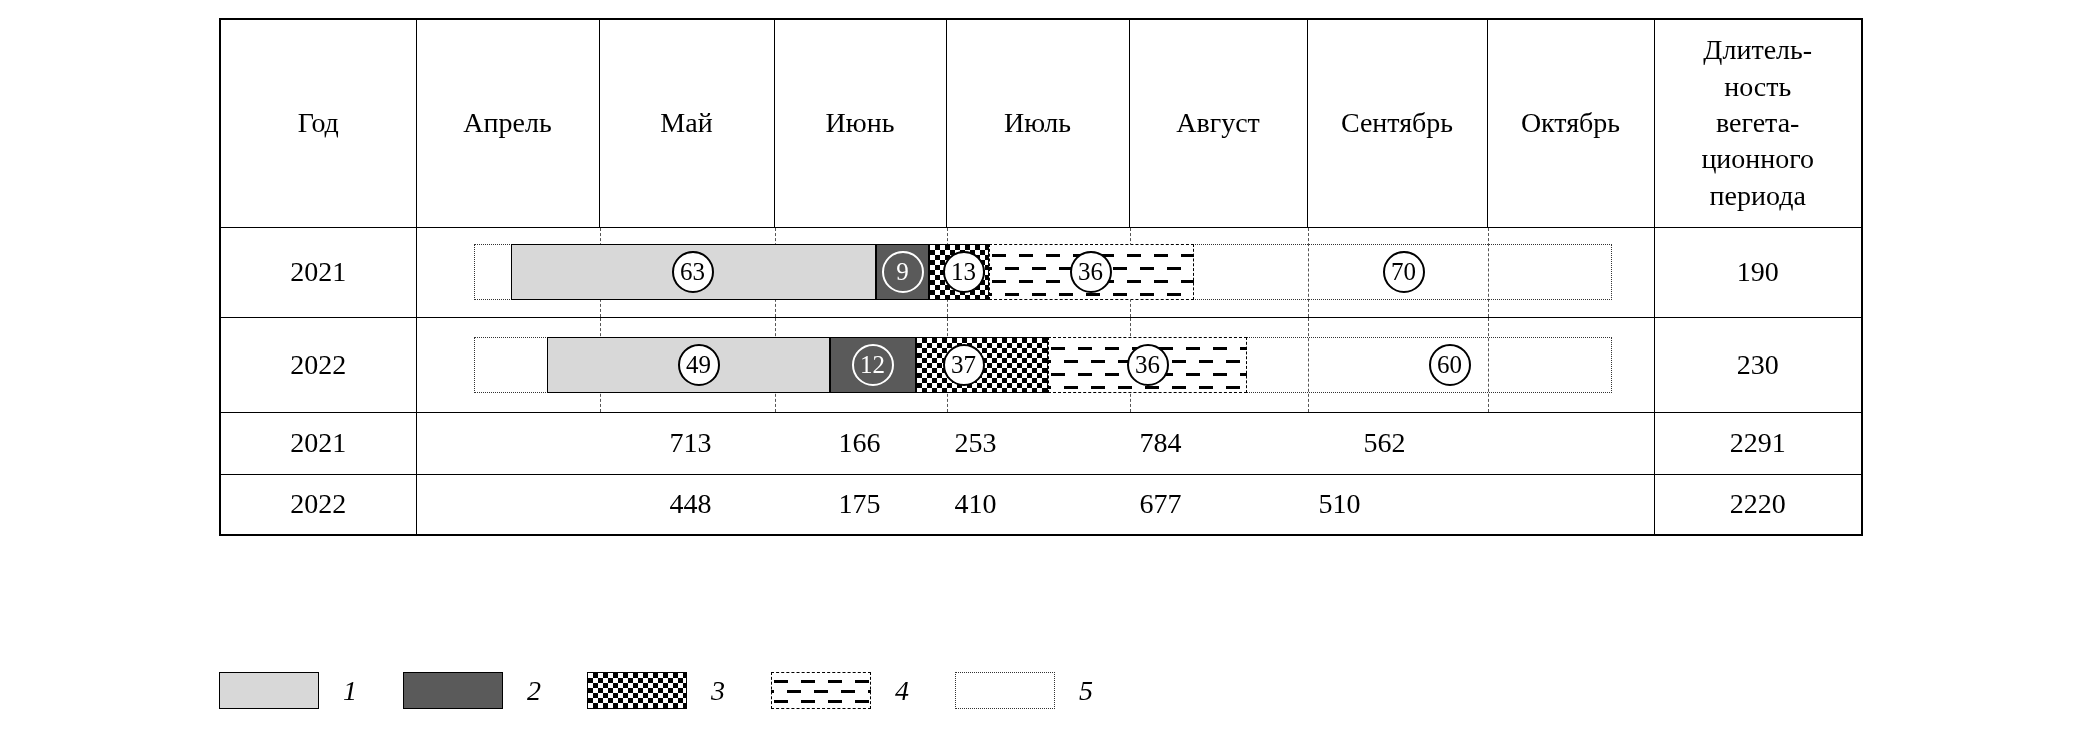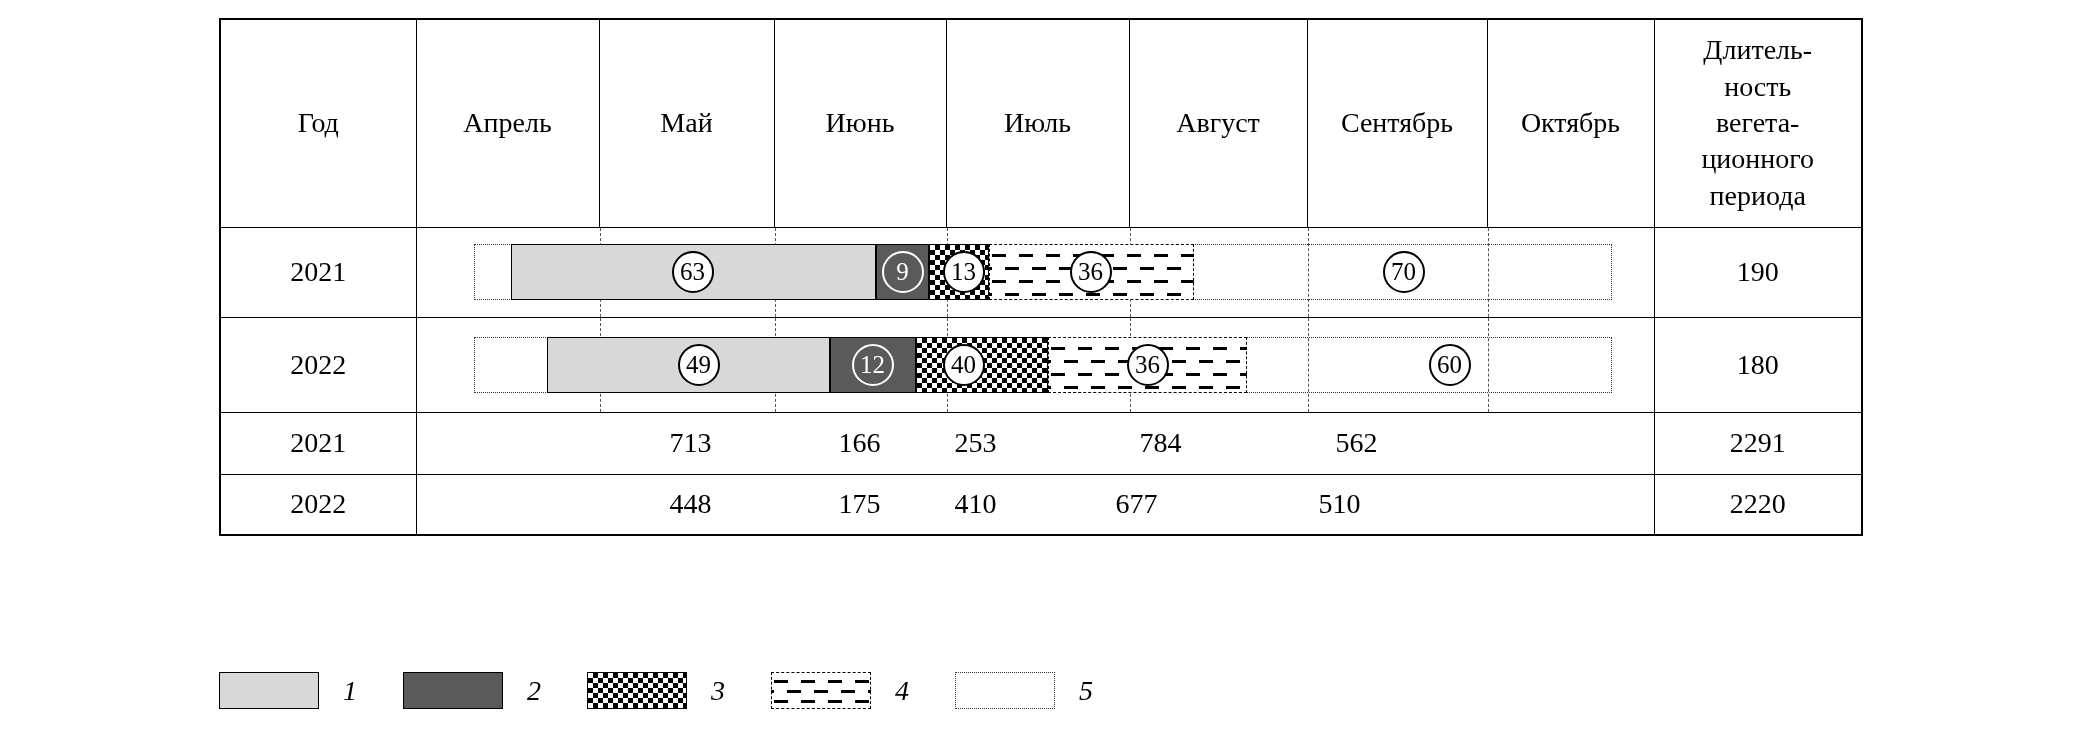--- a/index.html
+++ b/index.html
@@ -138,48 +138,48 @@
           <div class="mline" style="left:713px"></div>
           <div class="mline" style="left:891px"></div>
           <div class="mline" style="left:1071px"></div>
           <div class="vegbox" style="left:57px;width:1138px"></div>
           <div class="phase phase1" style="left:130px;width:283px"></div>
           <div class="phase phase2" style="left:413px;width:86px"></div>
           <div class="phase phase3" style="left:499px;width:132px"></div>
           <div class="phase phase4" style="left:631px;width:199px"></div>
           <div class="circle" style="left:261px">49</div>
           <div class="circle inv" style="left:435px">12</div>
-          <div class="circle" style="left:526px">40</div>
+          <div class="circle" style="left:526px">37</div>
           <div class="circle" style="left:710px">36</div>
           <div class="circle" style="left:1012px">60</div>
         </div>
       </td>
-      <td>180</td>
+      <td>230</td>
     </tr>
 
 
     <tr style="height:62px">
       <td>2021</td>
       <td class="tempcell" colspan="7">
         <span class="tempval" style="left:274px">713</span>
         <span class="tempval" style="left:443px">166</span>
         <span class="tempval" style="left:559px">253</span>
         <span class="tempval" style="left:744px">784</span>
-        <span class="tempval" style="left:940px">562</span>
+        <span class="tempval" style="left:968px">562</span>
       </td>
       <td>2291</td>
     </tr>
 
     <tr style="height:61px">
       <td>2022</td>
       <td class="tempcell" colspan="7">
         <span class="tempval" style="left:274px">448</span>
         <span class="tempval" style="left:443px">175</span>
         <span class="tempval" style="left:559px">410</span>
-        <span class="tempval" style="left:720px">677</span>
+        <span class="tempval" style="left:744px">677</span>
         <span class="tempval" style="left:923px">510</span>
       </td>
       <td>2220</td>
     </tr>
   </tbody>
     </table>
 
   <div class="legend">
     <div class="legend-item">
       <div class="swatch sw1"></div>

